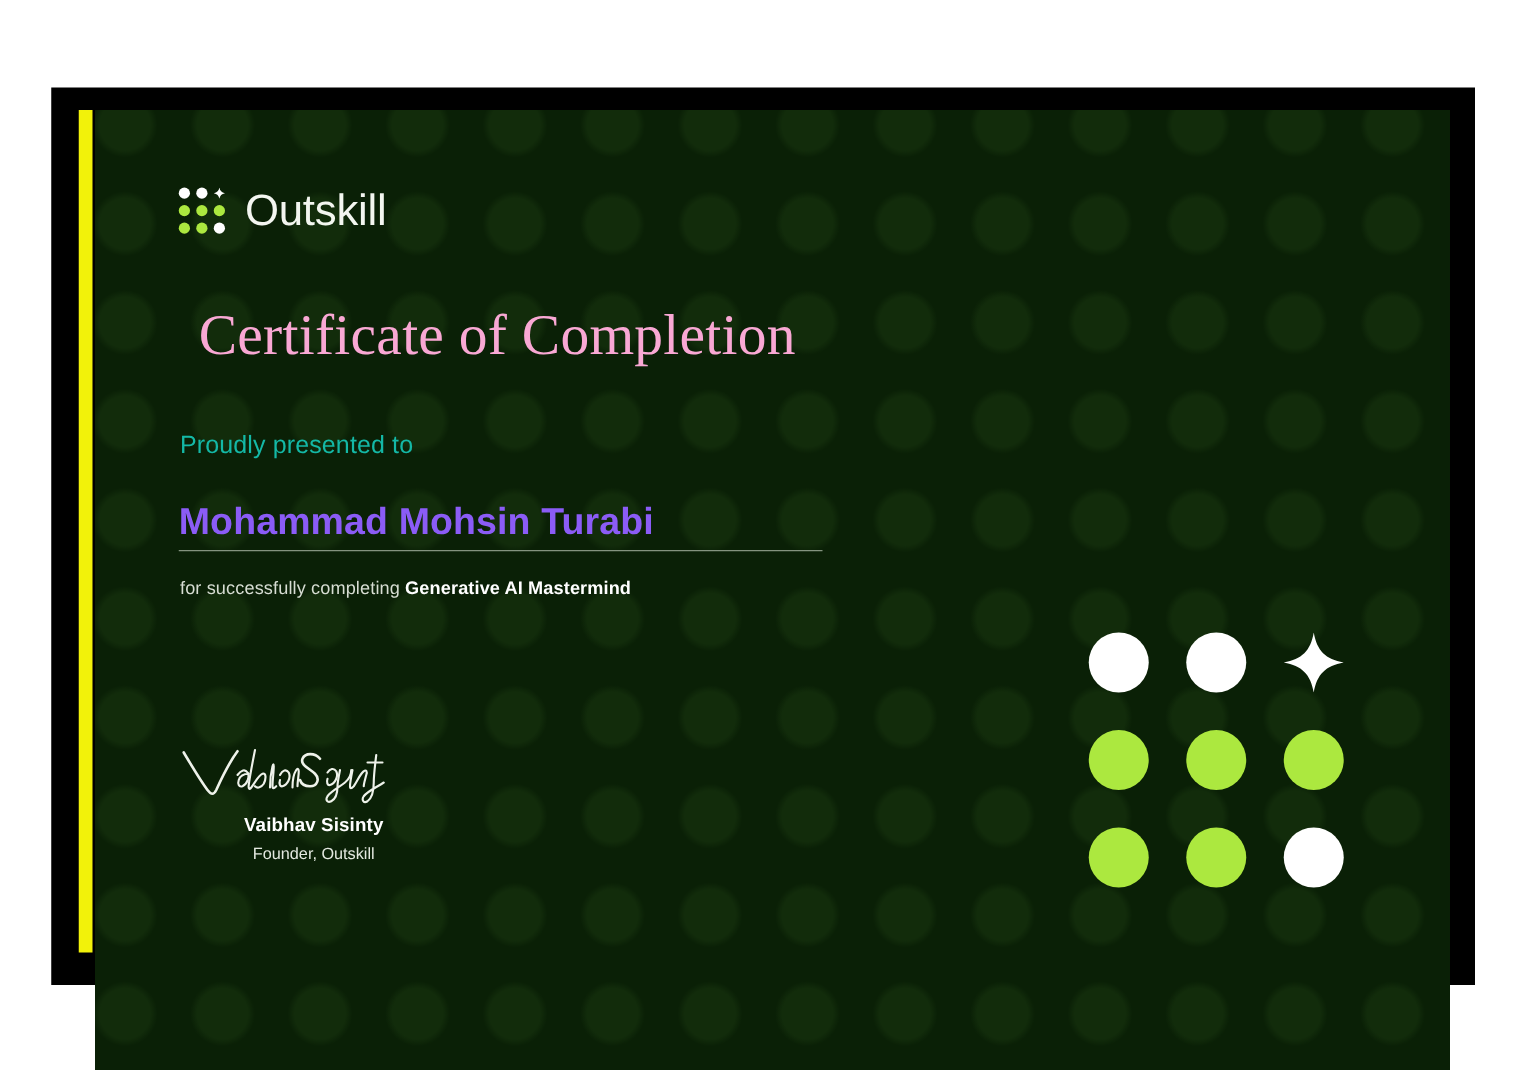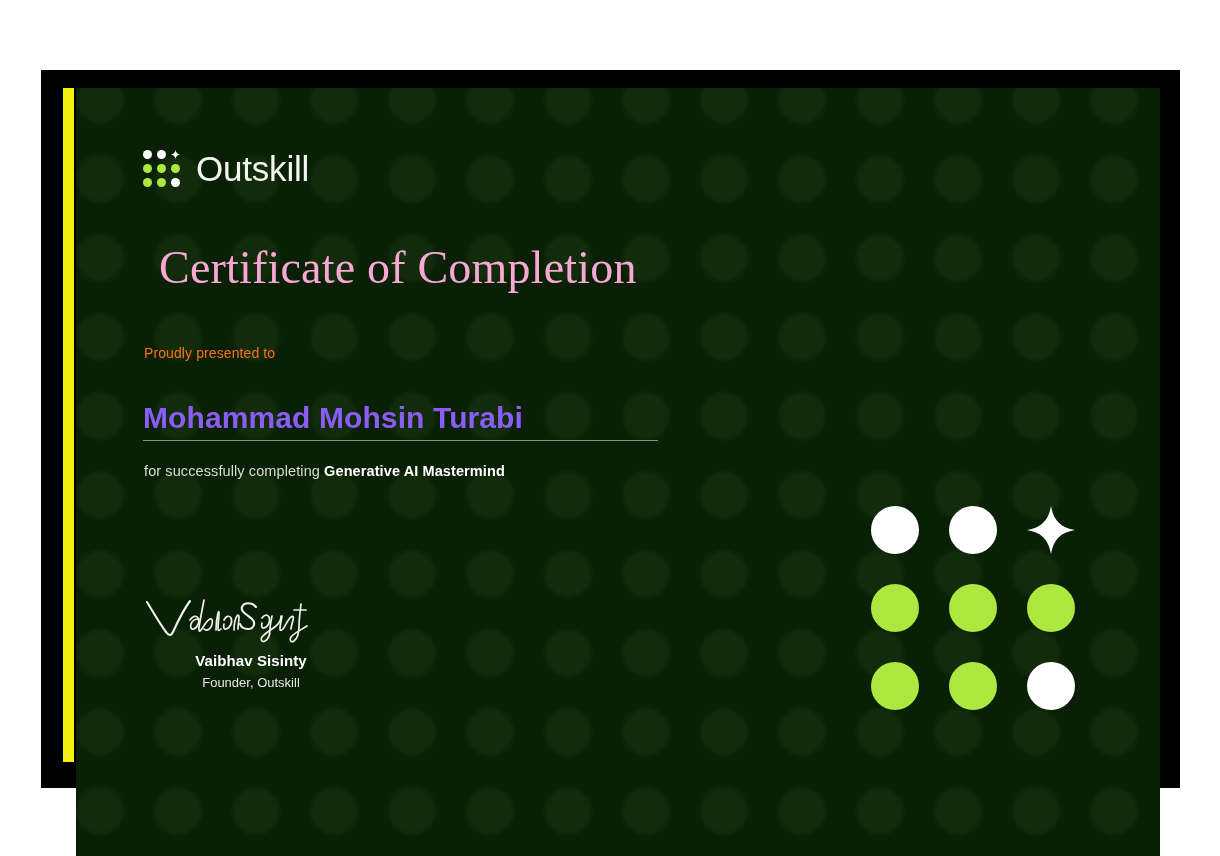--- a/index.html
+++ b/index.html
@@ -120,22 +120,22 @@
     line-height: 1.1;
     white-space: nowrap;
     margin-left: 16px;
   }
 
   
   #presented-label {
     position: absolute;
     left: 68px;
     top: 257px;
-    color: #f97316;
-    font-size: 14px;
+    color: #14b8a6;
+    font-size: 20px;
     font-weight: 400;
     letter-spacing: 0.1px;
   }
 
   #recipient-name {
     position: absolute;
     left: 67px;
     top: 313px;
     color: #8b5cf6;
     font-size: 30px;

